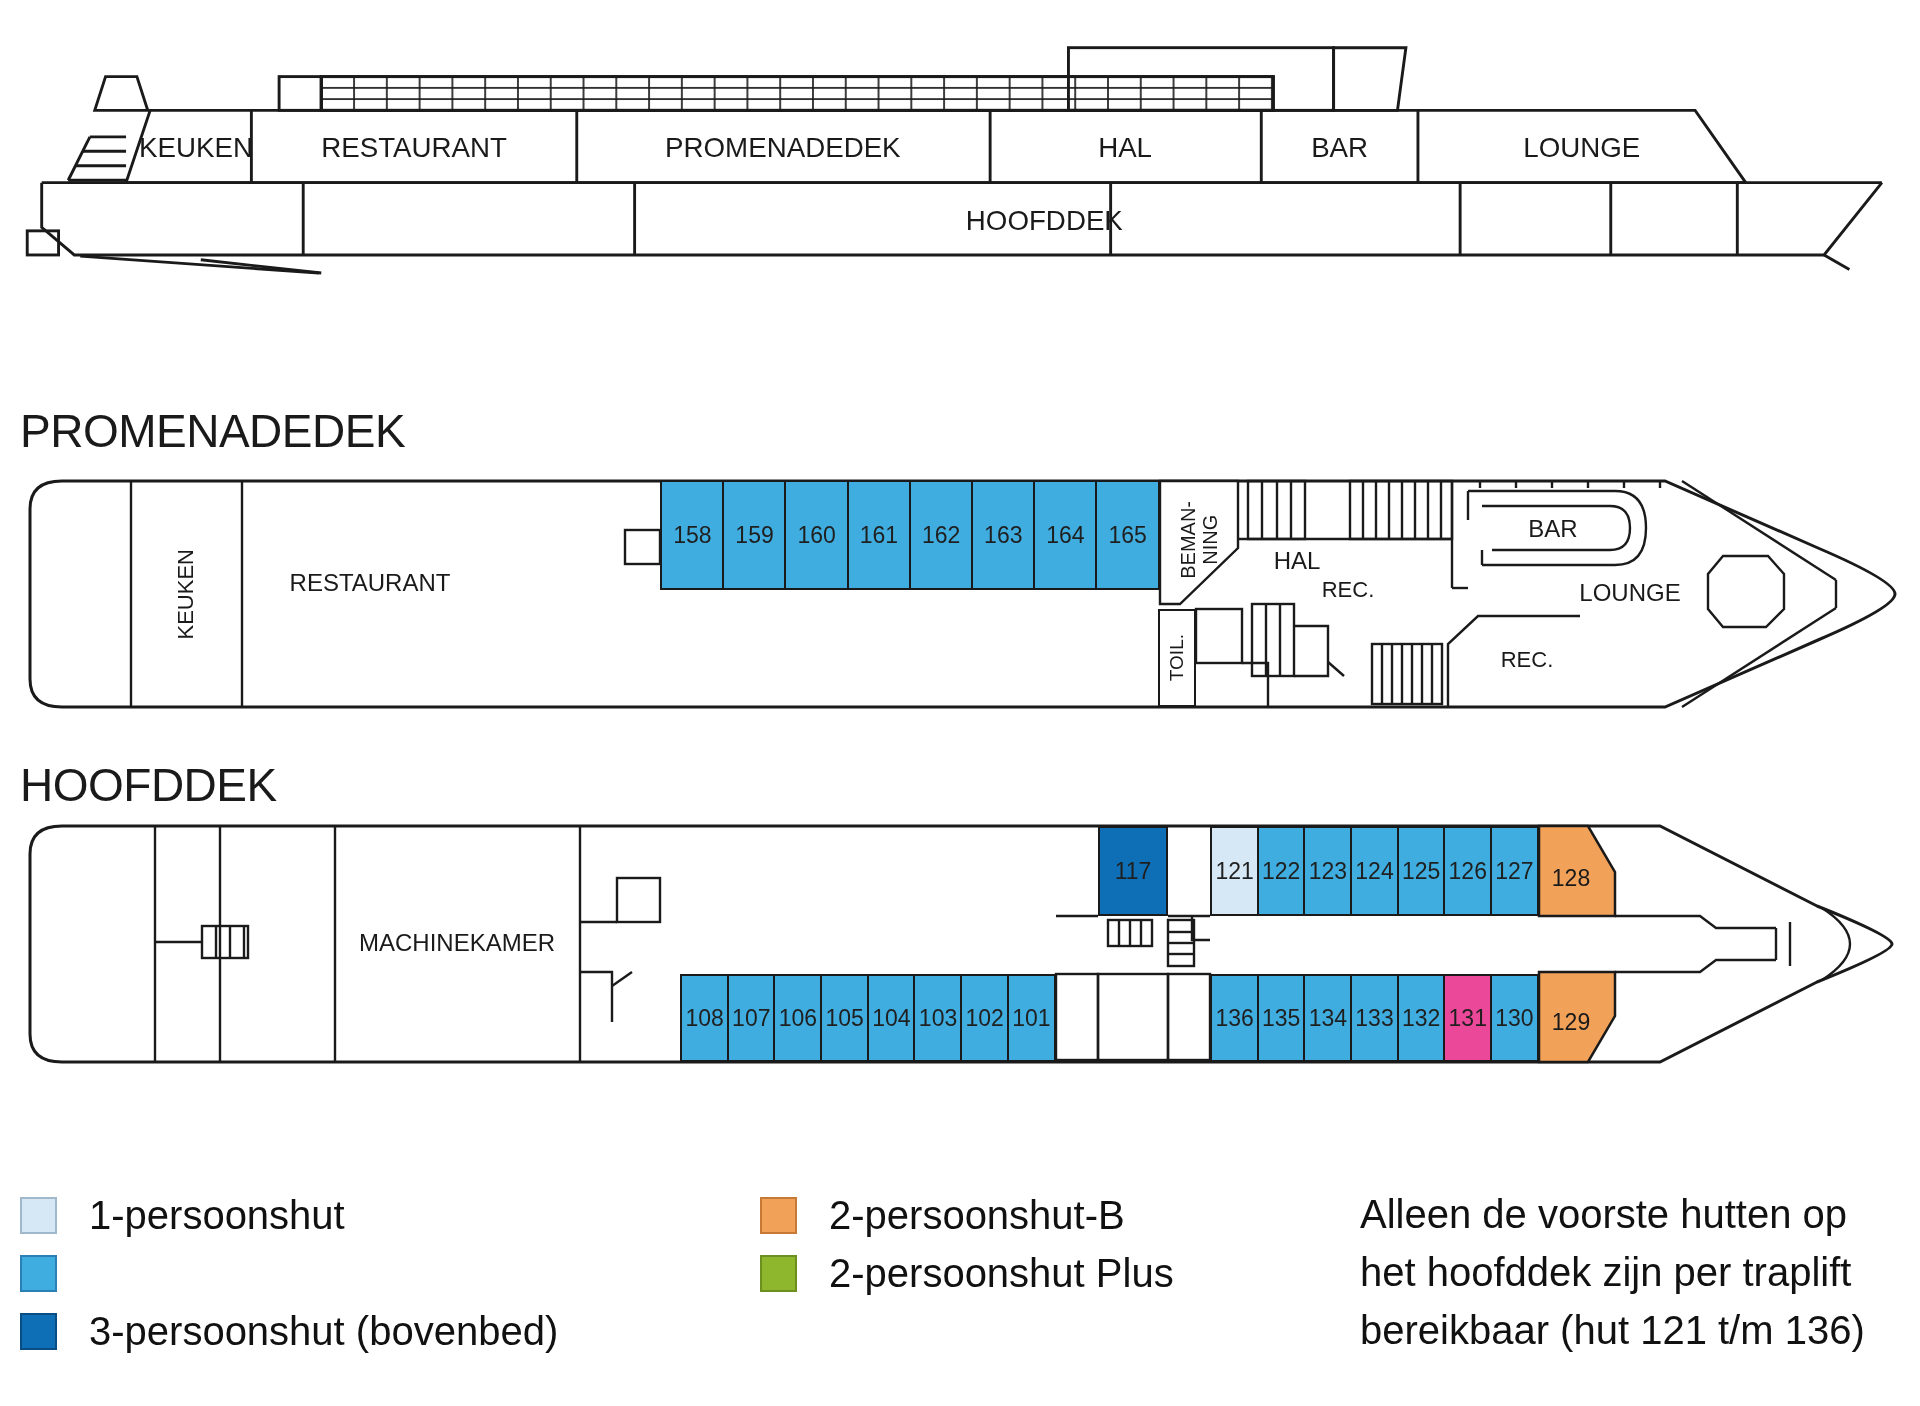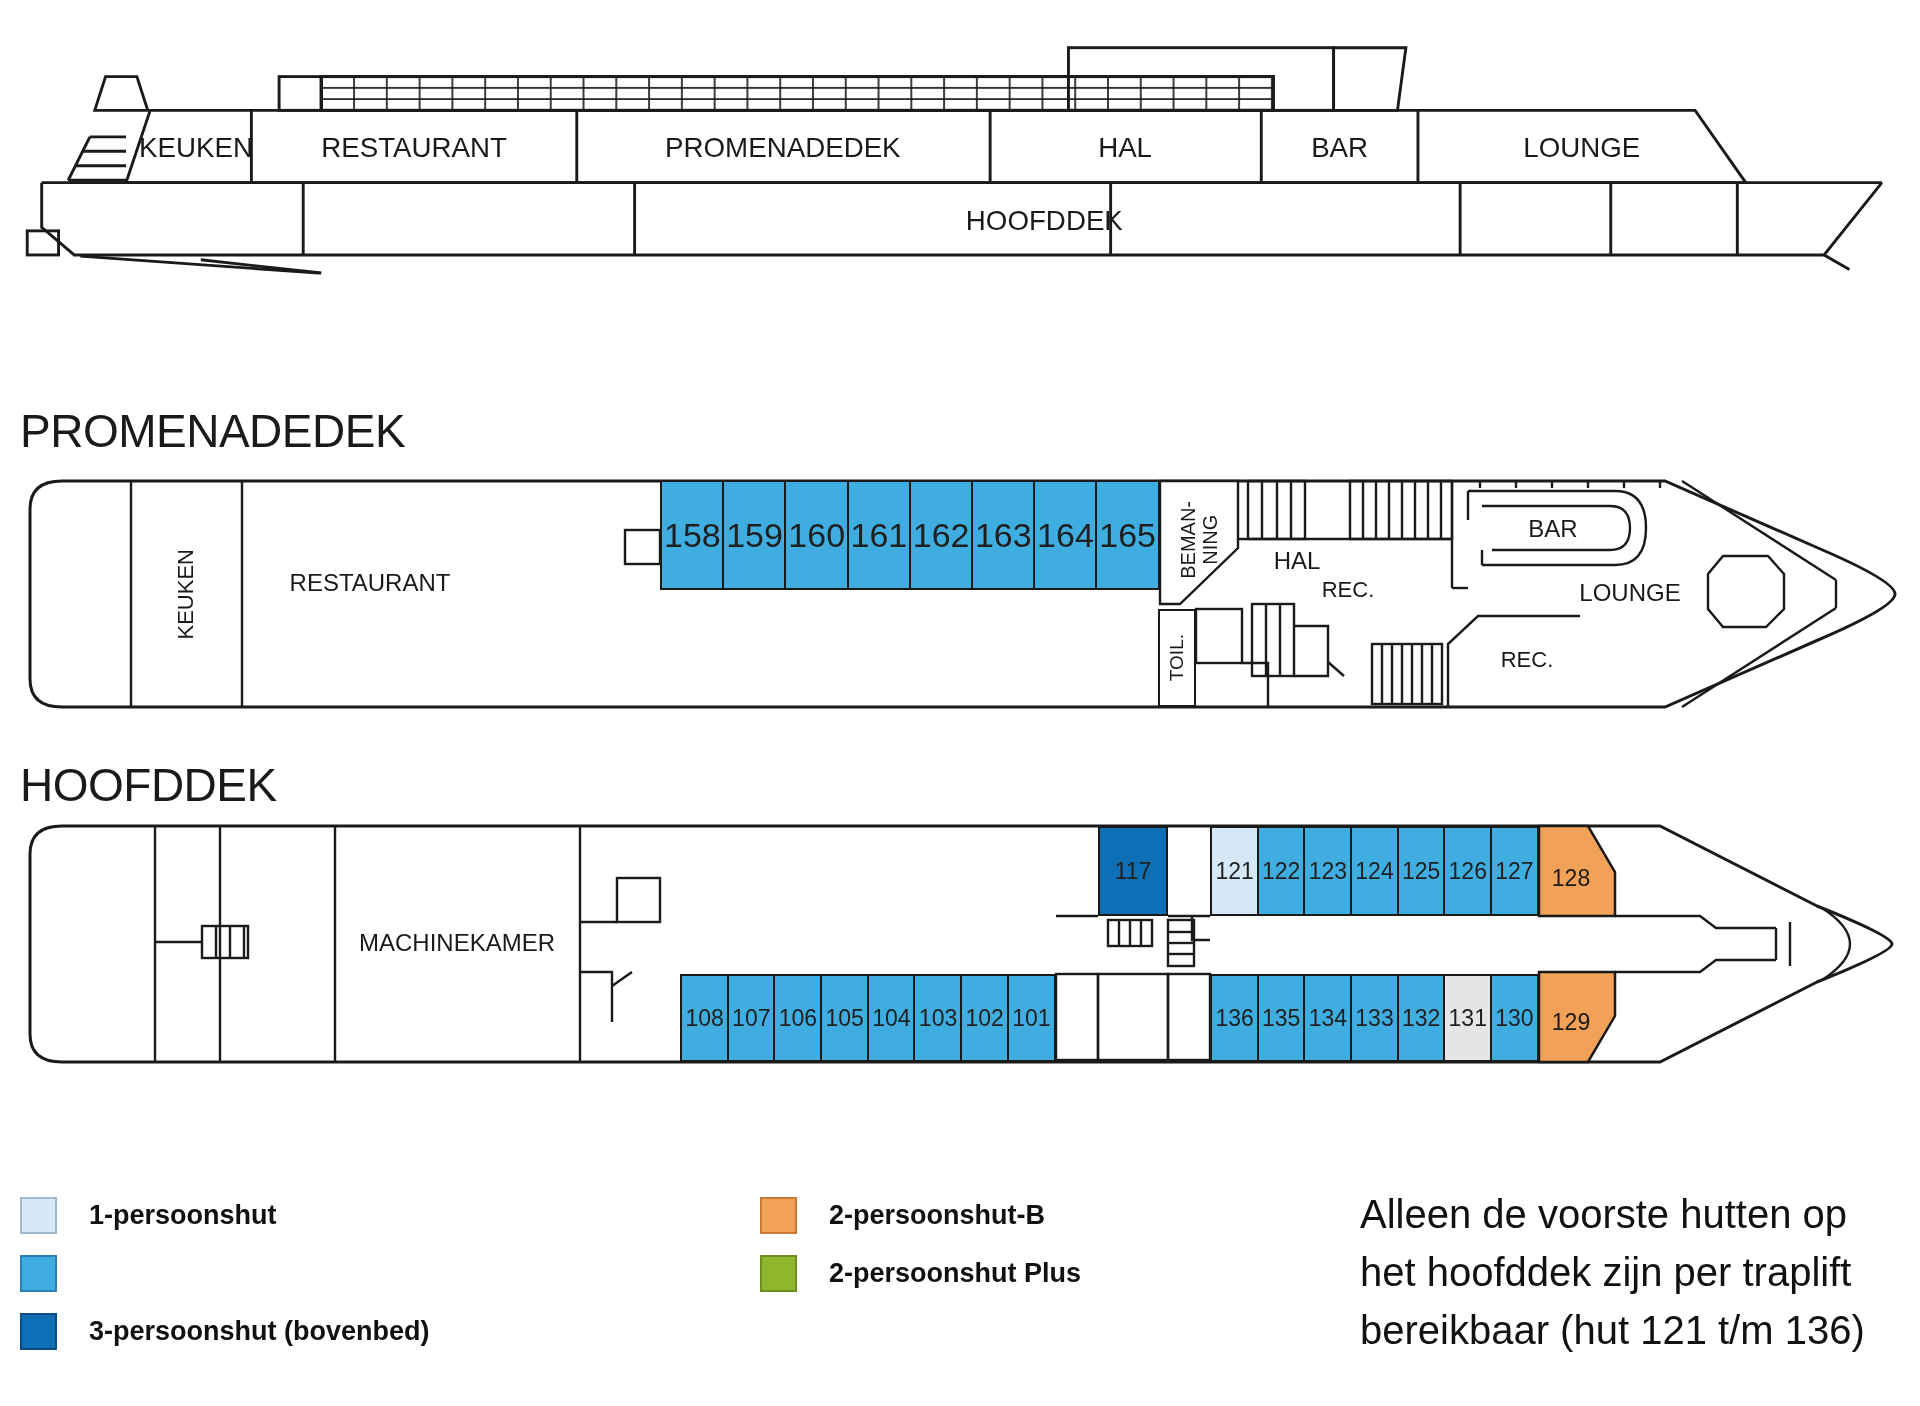--- a/index.html
+++ b/index.html
@@ -2,32 +2,32 @@
 <html><head>
 <meta charset="utf-8">
 <style>
   html,body{margin:0;padding:0;background:#fff;}
   body{width:1920px;height:1406px;position:relative;font-family:"Liberation Sans",sans-serif;color:#1a1a1a;overflow:hidden;}
   svg{position:absolute;left:0;top:0;}
   svg text{font-family:"Liberation Sans",sans-serif;fill:#1a1a1a;}
   .deck-title{position:absolute;left:20px;font-size:46px;letter-spacing:-0.5px;color:#1a1a1a;}
   .deck{position:absolute;left:20px;width:1880px;}
   .cabrow{position:absolute;display:flex;z-index:3;}
-  .cab{flex:1;border:2.5px solid #1a1a1a;box-sizing:border-box;display:flex;align-items:center;justify-content:center;font-size:34px;color:#1f1f1f;background:#fff;}
+  .cab{flex:1;border:2.5px solid #1a1a1a;box-sizing:border-box;display:flex;align-items:center;justify-content:center;font-size:23px;color:#1f1f1f;background:#fff;}
   .cab + .cab{margin-left:-2.5px;}
   .hd .cab{font-size:23px;}
   .plan-label{position:absolute;z-index:4;display:flex;align-items:center;justify-content:center;text-align:center;font-size:24px;color:#1a1a1a;}
   .vwrap{position:absolute;z-index:4;display:flex;align-items:center;justify-content:center;}
   .vtext{writing-mode:vertical-rl;transform:rotate(180deg);white-space:pre-line;font-size:22px;line-height:24px;text-align:center;color:#1a1a1a;}
   .toilcell{position:absolute;z-index:3;border:2.5px solid #1a1a1a;box-sizing:border-box;background:#fff;display:flex;align-items:center;justify-content:center;}
   .toilcell .vtext{font-size:19px;}
   .legend-col{position:absolute;}
   .lrow{position:absolute;display:flex;align-items:center;height:40px;}
   .sw{width:37px;height:37px;border:2.5px solid #555;box-sizing:border-box;margin-right:32px;flex:none;}
-  .ltext{font-size:27px;white-space:nowrap;color:#111;font-weight:bold;}
+  .ltext{font-size:40px;white-space:nowrap;color:#111;}
   .note-line{position:absolute;left:1360px;font-size:40px;white-space:nowrap;color:#111;}
 </style>
 </head>
 <body>
 
 <div class="deck" style="top:40px;height:260px;">
   <svg width="1880" height="260" viewBox="0 0 1560 215">
     <defs>
       <pattern id="railgrid" x="250" y="30" width="27.2" height="9.34" patternUnits="userSpaceOnUse">
         <rect x="0" y="0" width="27.2" height="9.34" fill="none" stroke="#1a1a1a" stroke-width="1.4"></rect>
@@ -278,21 +278,21 @@
       <div class="cab" style="background: rgb(63, 173, 224);">103</div>
       <div class="cab" style="background: rgb(63, 173, 224);">102</div>
       <div class="cab" style="background: rgb(63, 173, 224);">101</div>
     </div>
   <div class="cabrow" style="left:1190px;top:150px;width:329px;height:88px;">
       <div class="cab" style="background: rgb(63, 173, 224);">136</div>
       <div class="cab" style="background: rgb(63, 173, 224);">135</div>
       <div class="cab" style="background: rgb(63, 173, 224);">134</div>
       <div class="cab" style="background: rgb(63, 173, 224);">133</div>
       <div class="cab" style="background: rgb(63, 173, 224);">132</div>
-      <div class="cab" style="background: #e5e5e5;">131</div>
+      <div class="cab" style="background: #ec4899;">131</div>
       <div class="cab" style="background: rgb(63, 173, 224);">130</div>
     </div>
 
   <div class="plan-label" style="left:327px;top:104px;width:220px;height:30px;">MACHINEKAMER</div>
 </div>
 
 <div>
   <div class="legend-col" style="left:20px;top:1195px;width:560px;height:170px;position:absolute;">
       <div class="lrow" style="position:relative;margin-bottom:18px;">
       <span class="sw" style="background: rgb(214, 232, 245); border-color: rgb(159, 184, 204);"></span>

